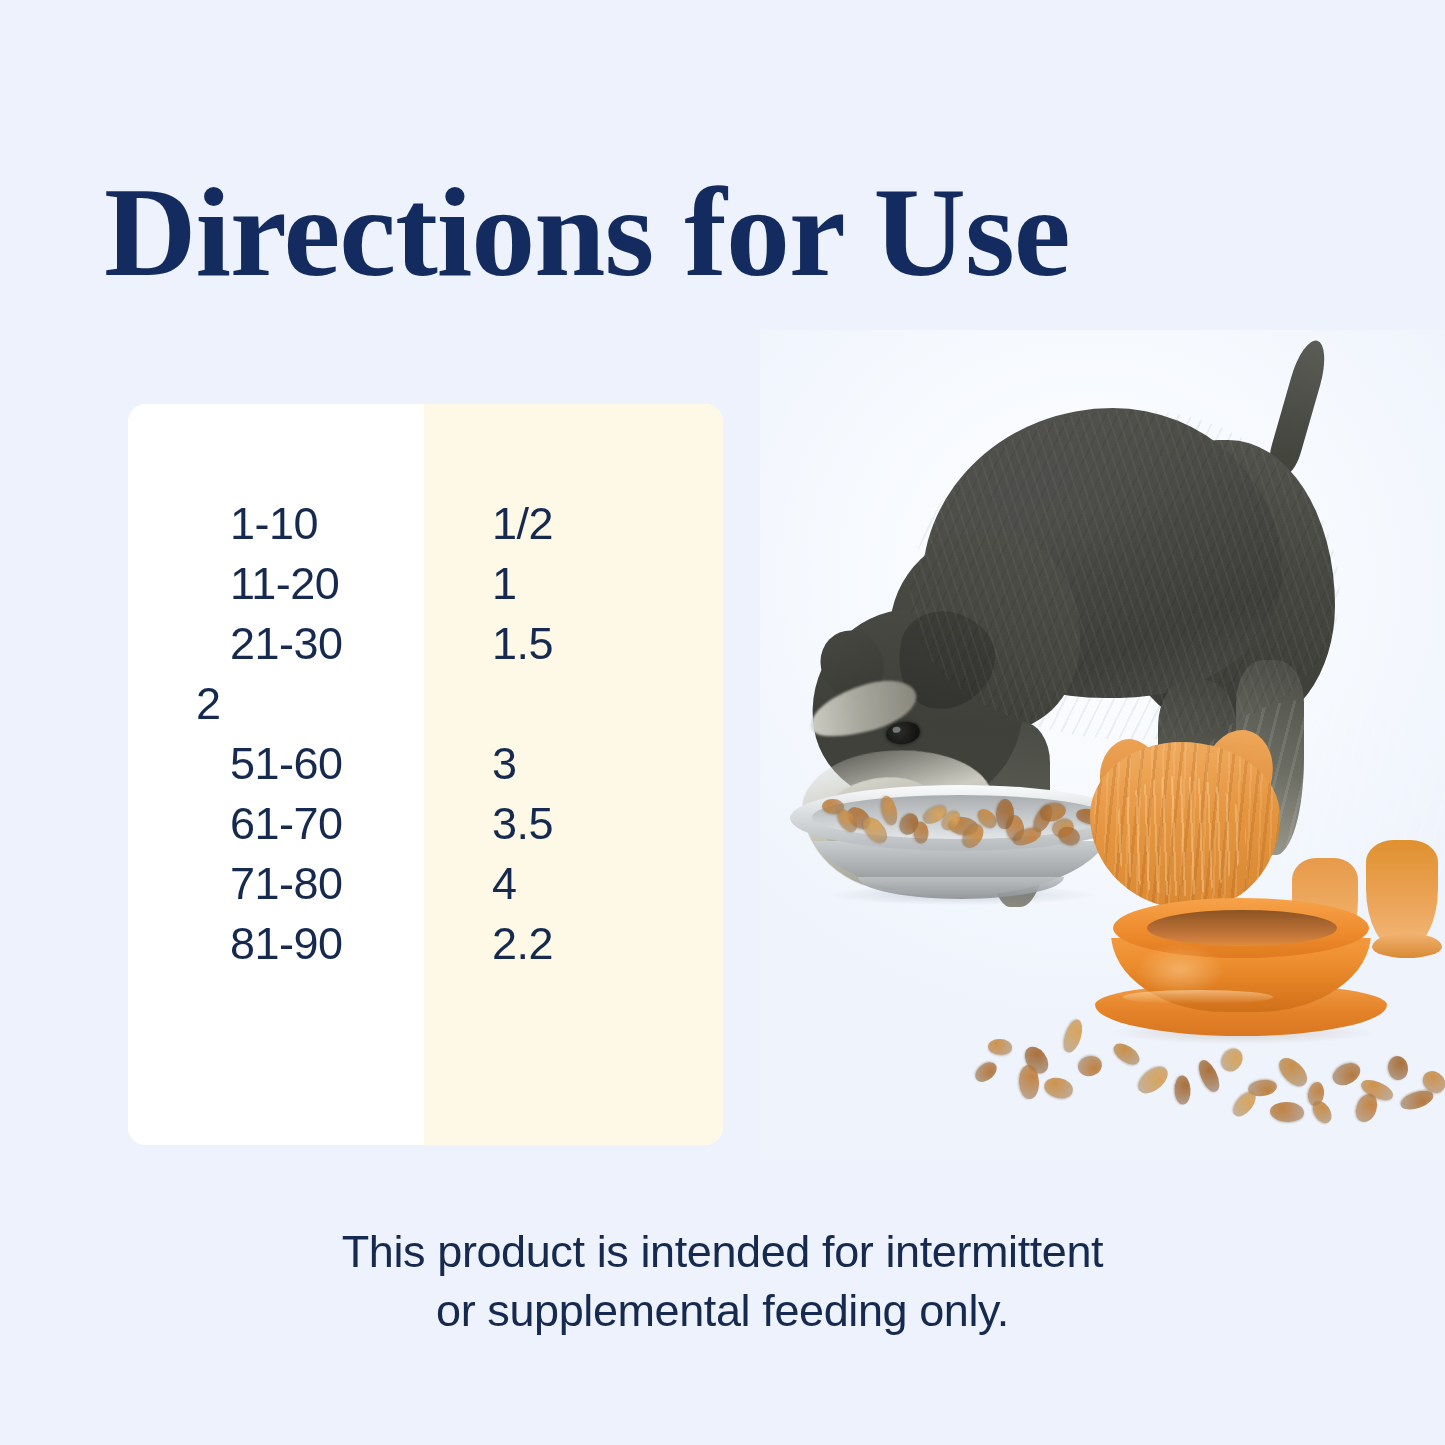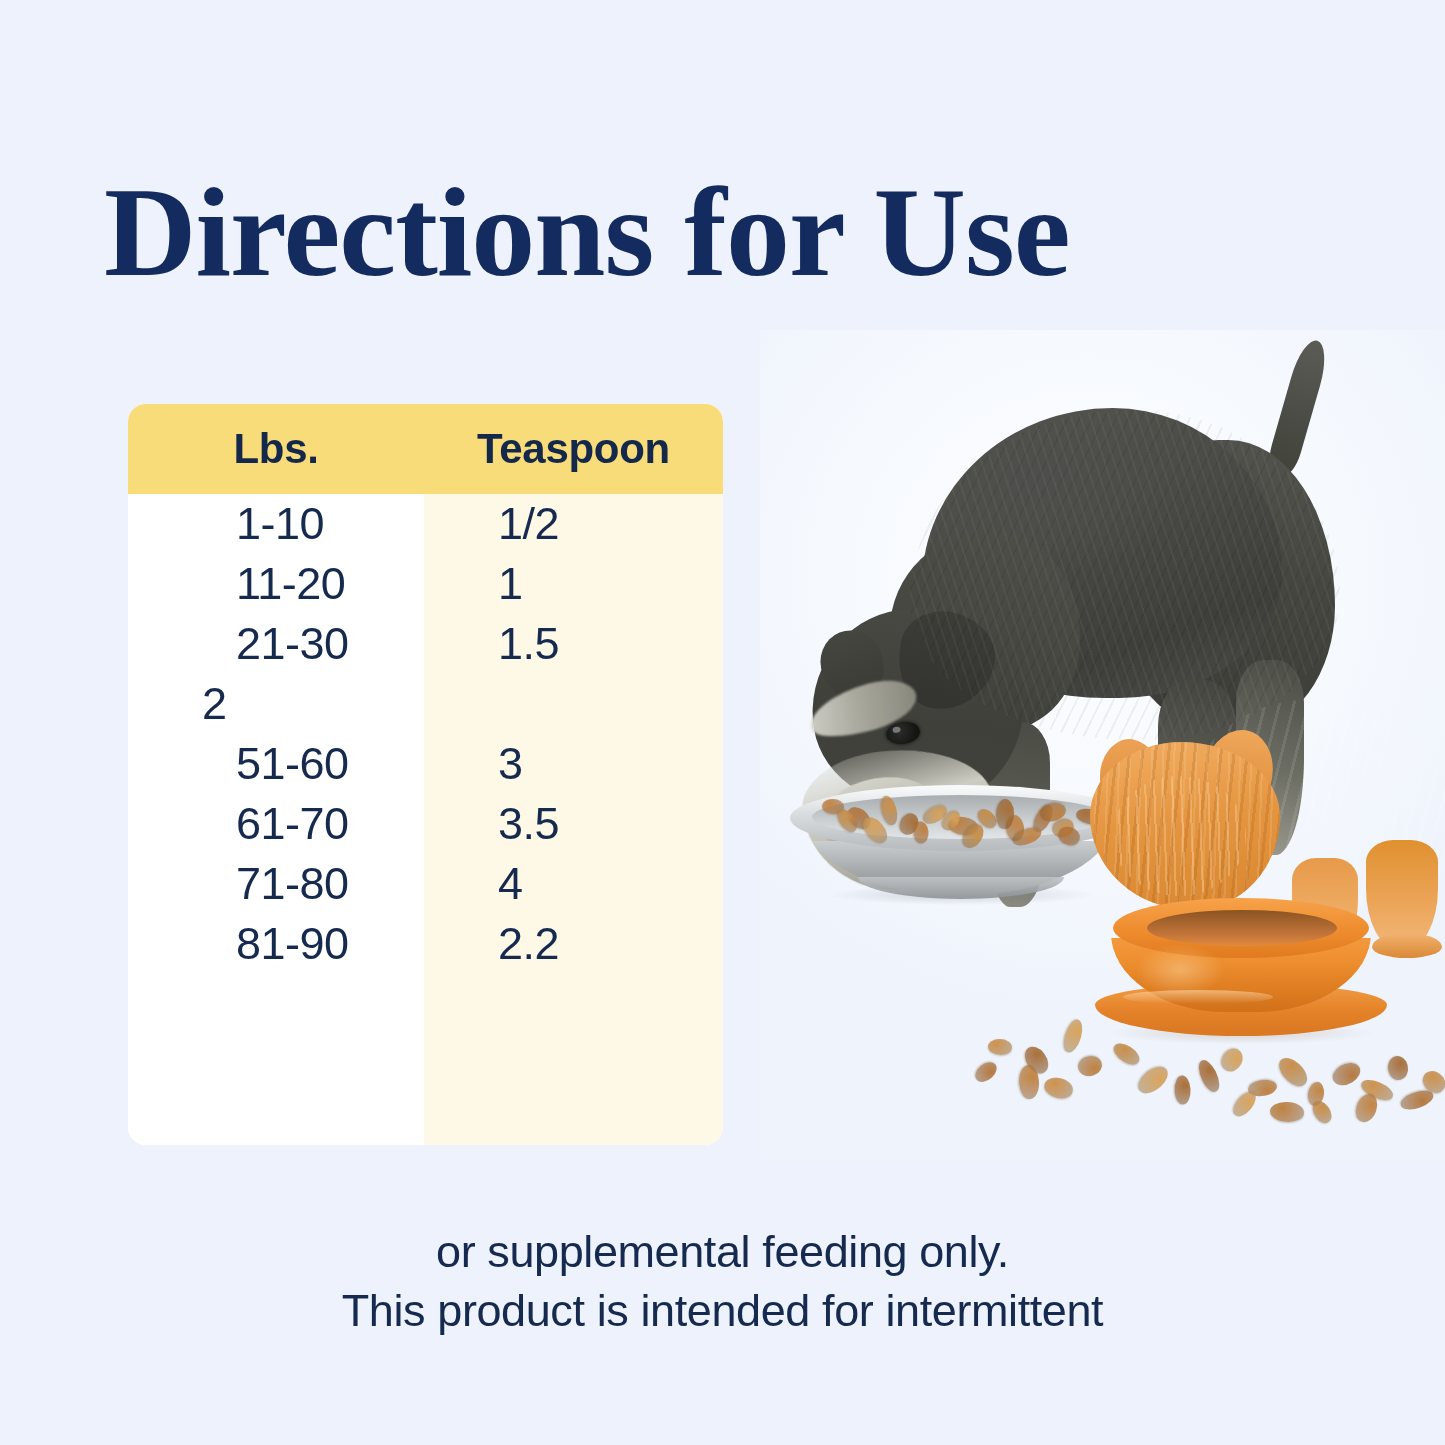--- a/index.html
+++ b/index.html
@@ -49,21 +49,21 @@
   }
   .ft-header .th{
     flex:0 0 296px;
     display:flex; align-items:center; justify-content:center;
     font-size:42px; font-weight:700; color:#14284C;
     letter-spacing:-0.3px;
   }
   .ft-header .th.right{ flex:0 0 299px; }
 
   .ft-body{
-    position:absolute; left:14px; top:90px; width:100%;
+    position:absolute; left:8px; top:90px; width:100%;
   }
   .ft-row{
     display:flex;
     height:60px;
   }
   .ft-row .td{
     flex:0 0 296px;
     display:flex; align-items:center;
     font-size:45px; font-weight:400; color:#152A4E;
     letter-spacing:-0.5px;
@@ -378,24 +378,20 @@
 <body>
 
 <div id="root">
 
   <h1 class="page-title">Directions for Use</h1>
 
   <div class="feeding-table">
     <div class="ft-col-left"></div>
     <div class="ft-col-right"></div>
 
-    <div class="ft-header">
-      <div class="th">Lbs.</div>
-      <div class="th right">Teaspoon</div>
-    </div>
 
     <div class="ft-body" id="table-body">
         <div class="ft-row">
           <div class="td lbs">1-10</div>
           <div class="td tsp">1/2</div>
         </div>
         <div class="ft-row">
           <div class="td lbs">11-20</div>
           <div class="td tsp">1</div>
         </div>
@@ -420,22 +416,22 @@
         </div>
         <div class="ft-row">
           <div class="td lbs">81-90</div>
           <div class="td tsp">2.2</div>
         </div>
         <div class="ft-body-pad"></div>
       </div>
   </div>
 
   <div class="caption">
+    <span>This product is intended for intermittent</span>
     <span>or supplemental feeding only.</span>
-    <span>This product is intended for intermittent</span>
   </div>
 
   <div class="photo">
     <div class="photo-bg"></div>
 
     <div class="dog">
       <div class="dog-tail"></div>
       <div class="dog-rump"></div>
       <div class="dog-body"></div>
       <div class="dog-leg-back2"></div>

